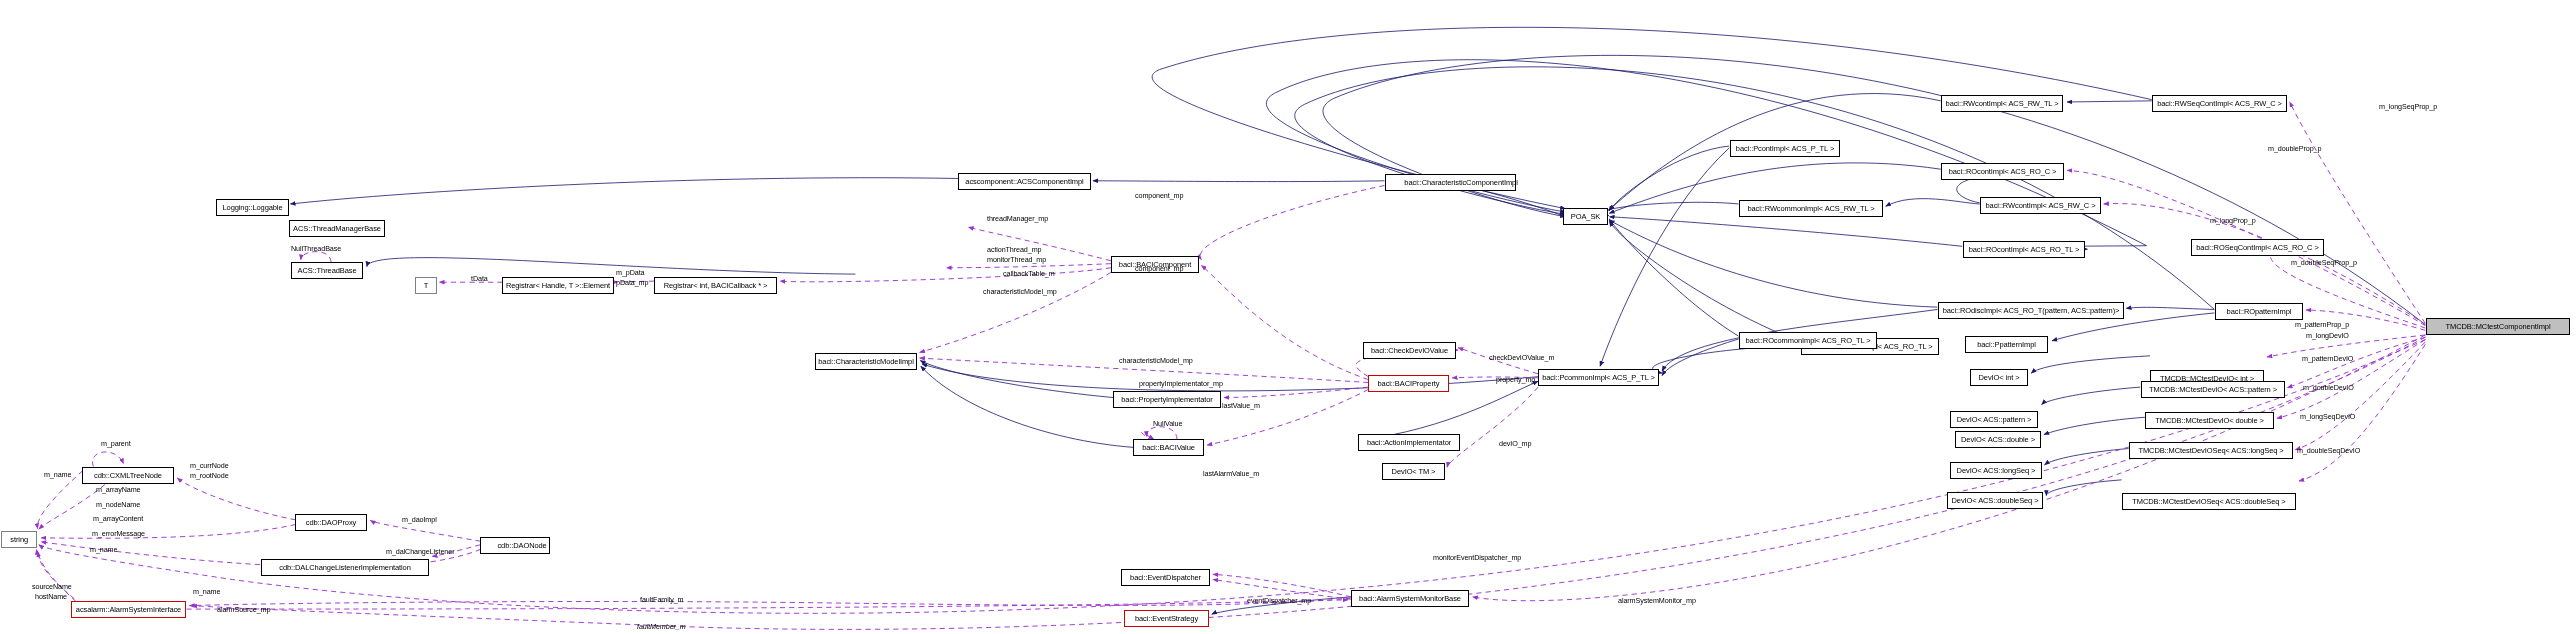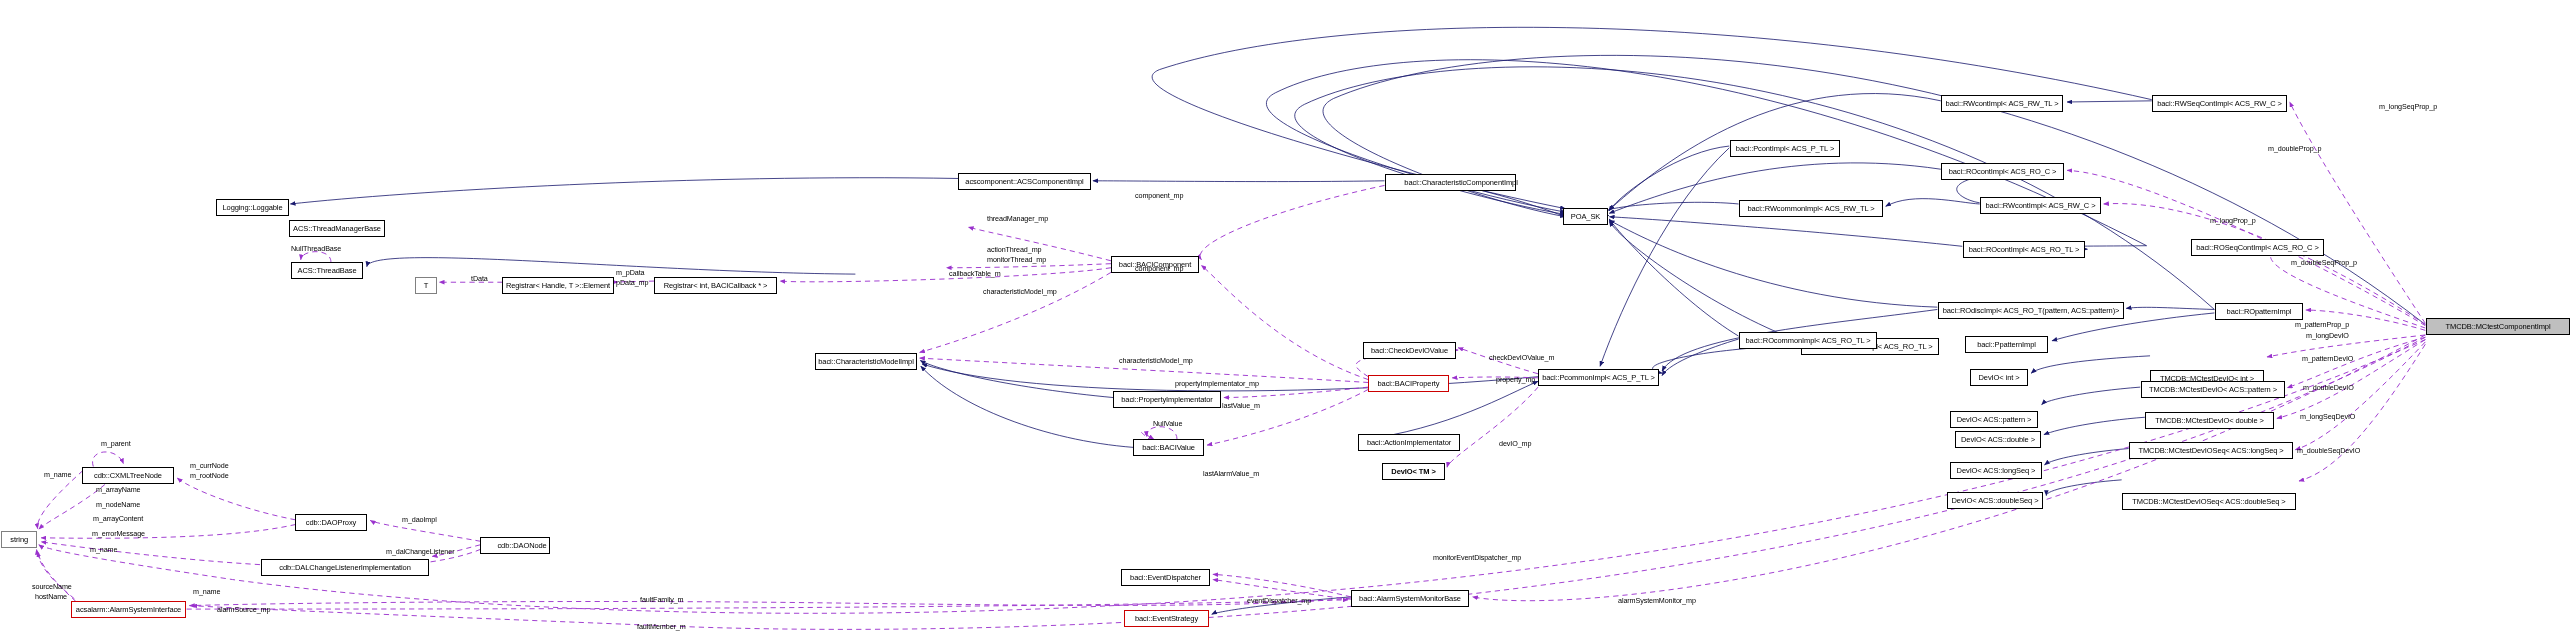--- a/index.html
+++ b/index.html
@@ -187,21 +187,21 @@
     <div class="node" style="left:815px;top:353px;width:102px;height:17.4px;">baci::CharacteristicModelImpl</div>
     <div class="node" style="left:958px;top:173px;width:133px;height:17.4px;">acscomponent::ACSComponentImpl</div>
     <div class="node" style="left:1111px;top:256px;width:88px;height:17.4px;">baci::BACIComponent</div>
     <div class="node" style="left:1385px;top:174px;width:131px;height:17.4px;padding-left:24px;">baci::CharacteristicComponentImpl</div>
     <div class="node" style="left:1563px;top:208px;width:45px;height:17.4px;">POA_SK</div>
     <div class="node" style="left:1113px;top:391px;width:108px;height:17.4px;">baci::PropertyImplementator</div>
     <div class="node" style="left:1133px;top:439px;width:71px;height:17.4px;">baci::BACIValue</div>
     <div class="node" style="left:1363px;top:342px;width:93px;height:17.4px;">baci::CheckDevIOValue</div>
     <div class="node red" style="left:1368px;top:375px;width:81px;height:17.4px;">baci::BACIProperty</div>
     <div class="node" style="left:1358px;top:434px;width:102px;height:17.4px;">baci::ActionImplementator</div>
-    <div class="node" style="left:1382px;top:463px;width:63px;height:17.4px;font-weight:bold;">DevIO&lt; TM &gt;</div>
+    <div class="node" style="left:1382px;top:463px;width:63px;height:17.4px;">DevIO&lt; TM &gt;</div>
     <div class="node" style="left:1121px;top:569px;width:89px;height:17.4px;">baci::EventDispatcher</div>
     <div class="node red" style="left:1124px;top:610px;width:85px;height:17.4px;">baci::EventStrategy</div>
     <div class="node" style="left:1351px;top:590px;width:118px;height:17.4px;">baci::AlarmSystemMonitorBase</div>
     <div class="node" style="left:1538px;top:369px;width:121px;height:17.4px;">baci::PcommonImpl&lt; ACS_P_TL &gt;</div>
     <div class="node" style="left:1801px;top:338px;width:138px;height:17.4px;">baci::ROcommonImpl&lt; ACS_RO_TL &gt;</div>
     <div class="node" style="left:1739px;top:332px;width:138px;height:17.4px;">baci::ROcommonImpl&lt; ACS_RO_TL &gt;</div>
     <div class="node" style="left:1730px;top:140px;width:110px;height:17.4px;">baci::PcontImpl&lt; ACS_P_TL &gt;</div>
     <div class="node" style="left:1941px;top:95px;width:122px;height:17.4px;">baci::RWcontImpl&lt; ACS_RW_TL &gt;</div>
     <div class="node" style="left:2152px;top:95px;width:135px;height:17.4px;">baci::RWSeqContImpl&lt; ACS_RW_C &gt;</div>
     <div class="node" style="left:1941px;top:163px;width:123px;height:17.4px;">baci::ROcontImpl&lt; ACS_RO_C &gt;</div>
@@ -234,24 +234,24 @@
     <div class="edge-label" style="left:2306px;top:332px;">m_longDevIO</div>
     <div class="edge-label" style="left:2302px;top:355px;">m_patternDevIO</div>
     <div class="edge-label" style="left:2303px;top:384px;">m_doubleDevIO</div>
     <div class="edge-label" style="left:2300px;top:413px;">m_longSeqDevIO</div>
     <div class="edge-label" style="left:2297px;top:447px;">m_doubleSeqDevIO</div>
     <div class="edge-label" style="left:1135px;top:192px;">component_mp</div>
     <div class="edge-label" style="left:1135px;top:265px;">component_mp</div>
     <div class="edge-label" style="left:987px;top:215px;">threadManager_mp</div>
     <div class="edge-label" style="left:987px;top:246px;">actionThread_mp</div>
     <div class="edge-label" style="left:987px;top:256px;">monitorThread_mp</div>
-    <div class="edge-label" style="left:942px;top:270px;padding-left:7px;">callbackTable_m</div>
+    <div class="edge-label" style="left:996px;top:270px;padding-left:7px;">callbackTable_m</div>
     <div class="edge-label" style="left:983px;top:288px;">characteristicModel_mp</div>
     <div class="edge-label" style="left:1119px;top:357px;">characteristicModel_mp</div>
-    <div class="edge-label" style="left:1139px;top:380px;margin-left:36px;">propertyImplementator_mp</div>
+    <div class="edge-label" style="left:1139px;top:380px;">propertyImplementator_mp</div>
     <div class="edge-label" style="left:1222px;top:402px;">lastValue_m</div>
     <div class="edge-label" style="left:1153px;top:420px;">NullValue</div>
     <div class="edge-label" style="left:1203px;top:470px;">lastAlarmValue_m</div>
     <div class="edge-label" style="left:291px;top:245px;">NullThreadBase</div>
     <div class="edge-label" style="left:471px;top:275px;">tData</div>
     <div class="edge-label" style="left:616px;top:269px;">m_pData</div>
     <div class="edge-label" style="left:616px;top:279px;">pData_mp</div>
     <div class="edge-label" style="left:101px;top:440px;">m_parent</div>
     <div class="edge-label" style="left:190px;top:462px;">m_currNode</div>
     <div class="edge-label" style="left:190px;top:472px;">m_rootNode</div>
@@ -261,21 +261,21 @@
     <div class="edge-label" style="left:93px;top:515px;">m_arrayContent</div>
     <div class="edge-label" style="left:92px;top:530px;">m_errorMessage</div>
     <div class="edge-label" style="left:402px;top:516px;">m_daoImpl</div>
     <div class="edge-label" style="left:386px;top:548px;">m_dalChangeListener</div>
     <div class="edge-label" style="left:193px;top:588px;">m_name</div>
     <div class="edge-label" style="left:90px;top:546px;">m_name</div>
     <div class="edge-label" style="left:32px;top:583px;">sourceName</div>
     <div class="edge-label" style="left:35px;top:593px;">hostName</div>
     <div class="edge-label" style="left:217px;top:606px;text-align:right;">alarmSource_mp</div>
     <div class="edge-label" style="left:640px;top:596px;">faultFamily_m</div>
-    <div class="edge-label" style="left:637px;top:623px;">faultMember_m</div>
+    <div class="edge-label" style="left:637px;top:623px;font-style:italic;">faultMember_m</div>
     <div class="edge-label" style="left:1247px;top:597px;">eventDispatcher_mp</div>
     <div class="edge-label" style="left:1618px;top:597px;">alarmSystemMonitor_mp</div>
     <div class="edge-label" style="left:1433px;top:554px;">monitorEventDispatcher_mp</div>
     <div class="edge-label" style="left:1489px;top:354px;">checkDevIOValue_m</div>
     <div class="edge-label" style="left:1496px;top:376px;">property_mp</div>
     <div class="edge-label" style="left:1499px;top:440px;">devIO_mp</div>
   </div>
 
 </div>
 

